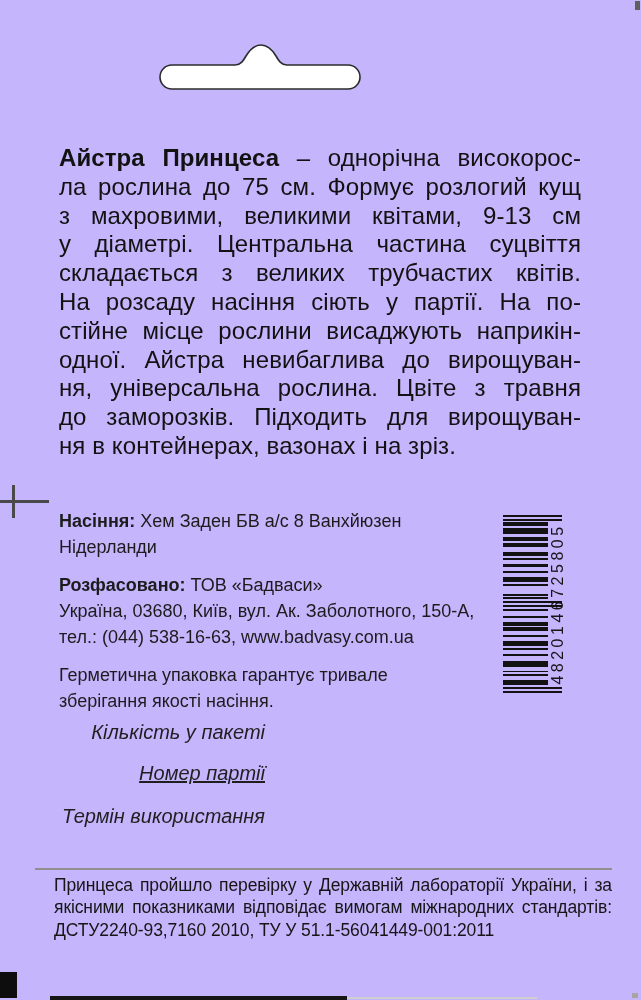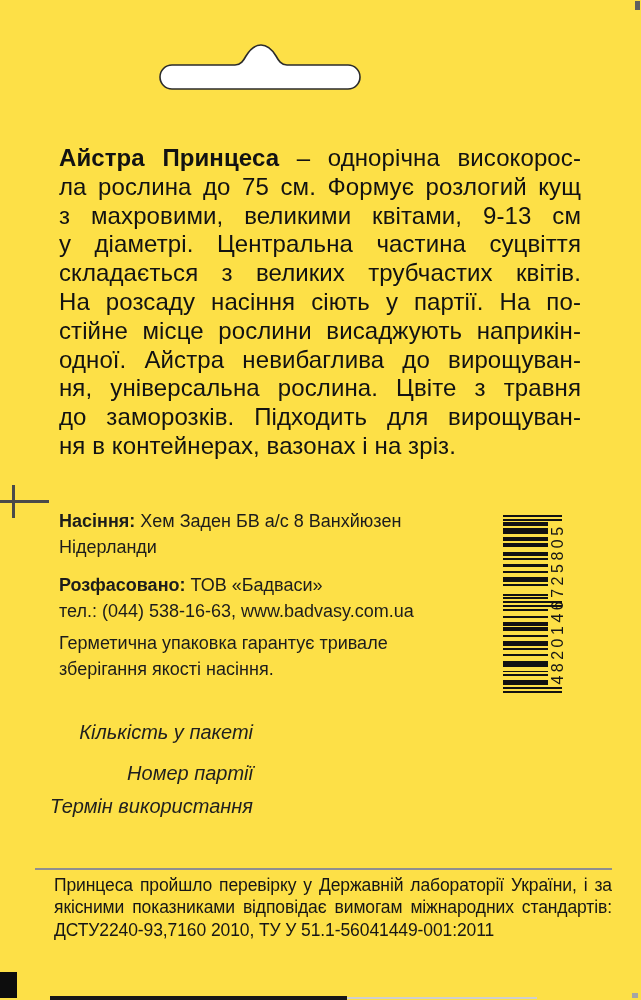--- a/index.html
+++ b/index.html
@@ -1,17 +1,17 @@
 <!DOCTYPE html>
 <html><head>
 <meta charset="utf-8">
 <style>
   html,body{margin:0;padding:0;background:#e8e8e8;}
   .sheet{
-    position:relative;width:641px;height:1000px;background:#fde047;
+    position:relative;width:641px;height:1000px;background:#c4b5fd;
     margin:0 auto;overflow:hidden;
     font-family:"Liberation Sans",sans-serif;color:#141414;
   }
   
   .euroslot{position:absolute;left:150px;top:38px;width:220px;height:58px;}
   
   .desc{
     position:absolute;left:59px;top:144px;width:522px;
     font-size:24px;line-height:28.8px;letter-spacing:0.1px;color:#121212;
   }
@@ -21,37 +21,37 @@
   }
   .desc-line.last{text-align-last:left;}
   .desc b{font-weight:700;}
   
   .producer{
     position:absolute;left:59px;top:508px;width:448px;
     font-size:18px;line-height:26px;color:#1c1c1c;
   }
   .p-line b{font-weight:700;}
   .gap1{margin-top:12px;}
-  .gap2{margin-top:6px;}
+  .gap2{margin-top:12px;}
   
   .barcode-bars{position:absolute;left:503px;top:515px;width:60px;height:178px;}
   .barcode-bars .bar{position:absolute;left:0;background:#121212;}
   .barcode-digits{position:absolute;left:547px;top:513px;width:22px;height:182px;}
   .barcode-digits span{
     position:absolute;left:50%;top:50%;
     transform:translate(-50%,-50%) rotate(-90deg);
     white-space:nowrap;font-size:16px;letter-spacing:3.5px;color:#161616;
   }
   
   .fields{
     position:absolute;left:0;top:721px;width:253px;text-align:right;
-    font-style:italic;font-size:20px;line-height:23px;color:#1f1f1f;
+    font-style:italic;font-size:20px;line-height:23px;color:#1f1f1f;padding-left:12px;
   }
   .field1{margin-bottom:18px;}
-  .field2{margin-bottom:10px;}
+  .field2{margin-bottom:20px;text-decoration:underline;}
   
   .rule{position:absolute;left:35px;top:868px;width:577px;height:2px;background:#8f8f8f;}
   .cert{
     position:absolute;left:54px;top:874px;width:558px;
     font-size:17.5px;line-height:22.4px;letter-spacing:-0.1px;color:#161616;
   }
   .cert-line{
     white-space:nowrap;text-align:justify;text-align-last:justify;
     -moz-text-align-last:justify;text-justify:inter-word;
   }
@@ -90,20 +90,21 @@
       <div class="desc-line last">ня в контейнерах, вазонах і на зріз.</div>
     </div>
 
   <div class="regmark-h"></div>
   <div class="regmark-v"></div>
 
   <div class="producer">
     <div class="p-line"><b>Насіння:</b><span> Хем Заден БВ а/с 8 Ванхйюзен</span></div>
     <div class="p-line">Нідерланди</div>
     <div class="p-line gap1"><b>Розфасовано:</b><span> ТОВ «Бадваси»</span></div>
+    <div class="p-line">Україна, 03680, Київ, вул. Ак. Заболотного, 150-А,</div>
     <div class="p-line">тел.: (044) 538-16-63, www.badvasy.com.ua</div>
     <div class="p-line gap2">Герметична упаковка гарантує тривале</div>
     <div class="p-line">зберігання якості насіння.</div>
   </div>
 
   <div class="barcode-bars">
       <div class="bar" style="top: 0px; height: 1.87px; width: 59px; background: rgb(18, 18, 18);"></div>
       <div class="bar" style="top: 3.75px; height: 1.87px; width: 59px; background: rgb(18, 18, 18);"></div>
       <div class="bar" style="top: 7.49px; height: 3.75px; width: 45px; background: rgb(18, 18, 18);"></div>
       <div class="bar" style="top: 13.12px; height: 5.62px; width: 45px; background: rgb(18, 18, 18);"></div>

